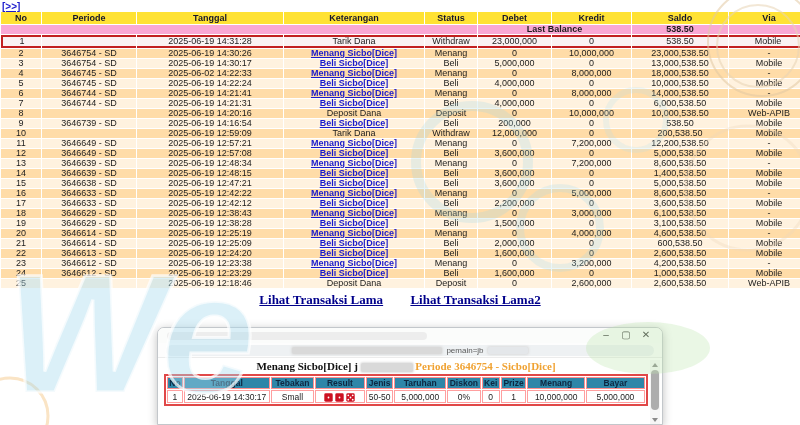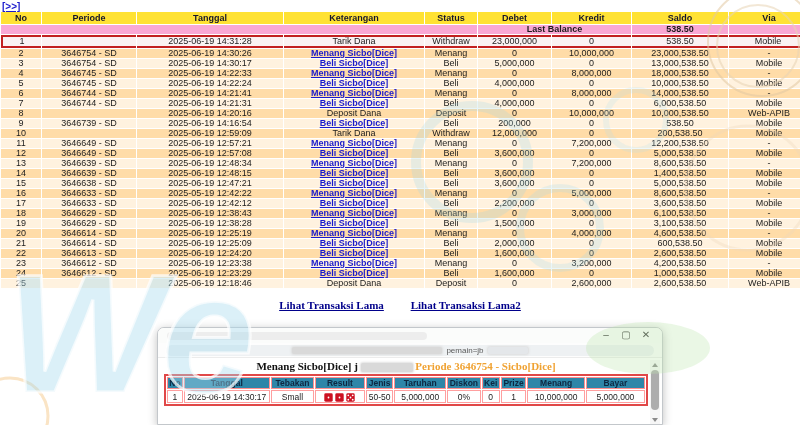--- a/index.html
+++ b/index.html
@@ -27,22 +27,22 @@
   tr.r-last td { background:#f9a8d4; }
   tr.r-hl   td { background:#faf2f3; border-top:2px solid #c22020; border-bottom:2px solid #c22020; }
   tr.r-hl td:first-child { border-left:2px solid #c22020; }
   tr.r-hl td:last-child  { border-right:2px solid #c22020; }
   td .lnk { color:#1a1acd; font-weight:bold; text-decoration:underline; cursor:pointer; }
   td.status { color:#e5321e; }
   td.kredit, td.saldo { color:#5a2fc8; }
   td.lb-label { font-weight:bold; color:#15152a; }
   td.lb-saldo { font-weight:bold; color:#4422bb; }
 
-  .footer-links { text-align:center; margin-top:10px; font-family:"Liberation Serif", serif;
-                  font-size:11px; height:13px; }
+  .footer-links { text-align:center; margin-top:3px; font-family:"Liberation Serif", serif;
+                  font-size:13px; height:13px; }
   .footer-links a { color:#00008b; font-weight:bold; text-decoration:underline; margin:0 12px; cursor:pointer; }
 
   
   .popup { position:absolute; left:157px; top:327px; width:506px; height:98px;
            background:#fff; border:1px solid #c3c7cb; border-radius:7px 7px 0 0;
            box-shadow:0 2px 10px rgba(0,0,0,.25); z-index:10; overflow:hidden; }
   .popup .titlebar { height:15px; background:#fbfcfb; position:relative; }
   .popup .tabblur { position:absolute; left:9px; top:4px; width:260px; height:8px;
                     background:#ededed; border-radius:4px; }
   .popup .winctl { position:absolute; right:6px; top:1px; font-size:10px; color:#333; }
@@ -145,21 +145,21 @@
           <td><a class="lnk">Beli Sicbo[Dice]</a></td>
           <td class="status">Beli</td>
           <td>5,000,000</td>
           <td class="kredit">0</td>
           <td class="saldo">13,000,538.50</td>
           <td>Mobile</td>
         </tr>
         <tr class="r-even">
           <td>4</td>
           <td>3646745 - SD</td>
-          <td>2025-06-19 14:22:33</td>
+          <td>2025-06-02 14:22:33</td>
           <td><a class="lnk">Menang Sicbo[Dice]</a></td>
           <td class="status">Menang</td>
           <td>0</td>
           <td class="kredit">8,000,000</td>
           <td class="saldo">18,000,538.50</td>
           <td>-</td>
         </tr>
         <tr class="r-odd">
           <td>5</td>
           <td>3646745 - SD</td>

